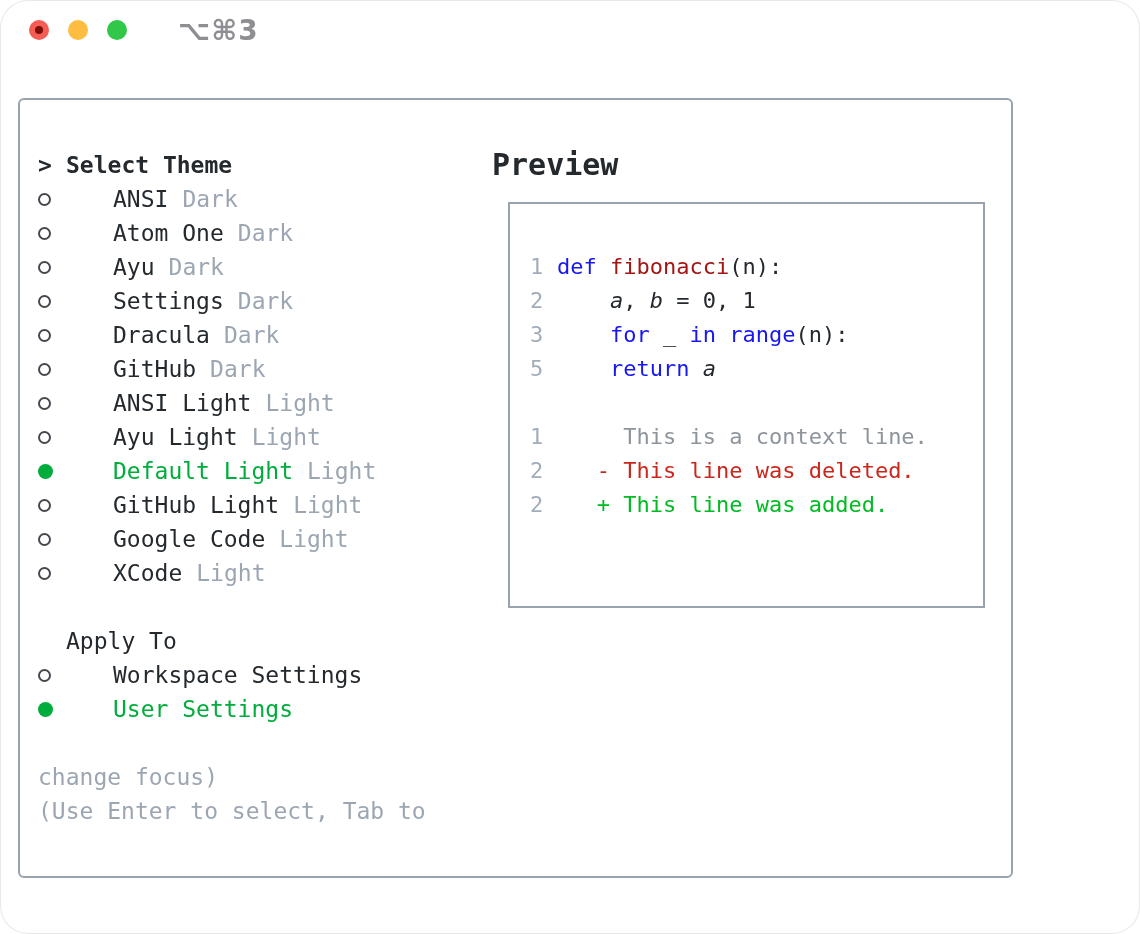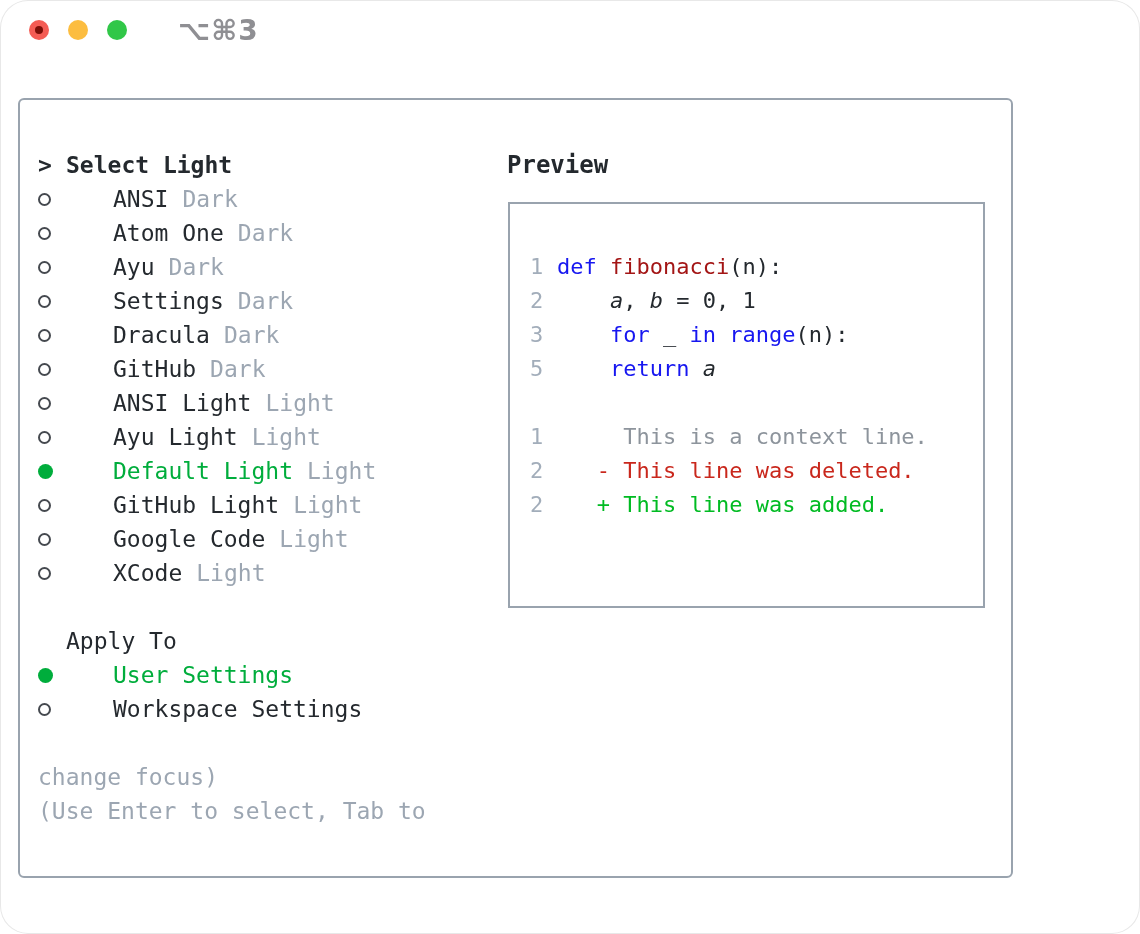--- a/index.html
+++ b/index.html
@@ -27,21 +27,21 @@
   .hdr{font-weight:700;color:var(--dark,#24292e);}
   .radio{width:13px;height:13px;border-radius:50%;border:2px solid var(--radio-outline,#45494f);box-sizing:border-box;}
   .radio.sel{border:none;width:15px;height:15px;background:var(--ui-green,#00ad3c);}
   .tname{color:var(--dark,#24292e);margin-left:47px;}
   .tname.selname{color:var(--ui-green,#00ad3c);}
   .tvariant{color:var(--muted,#9ca6b2);margin-left:14px;}
   .spacer{height:34px;}
   .apply-hdr{height:34px;display:flex;align-items:center;padding-left:28px;color:var(--dark,#24292e);}
   .hint-line{height:34px;line-height:34px;color:var(--muted,#9ca6b2);white-space:pre;}
 
-  .preview-title{position:absolute;left:487px;top:48px;height:34px;line-height:34px;font-size:24px;font-weight:700;color:var(--dark,#24292e);}
+  .preview-title{position:absolute;left:472px;top:48px;height:34px;line-height:34px;font-size:30px;font-weight:700;color:var(--dark,#24292e);}
   .preview-box{
     position:absolute;left:488px;top:102px;width:477px;height:406px;box-sizing:border-box;
     border:2px solid var(--border-gray,#99a3ae);background:#fff;padding:46px 8px 0 20px;overflow:hidden;
   }
   .pline{height:34px;line-height:34px;font-size:22px;white-space:pre;color:var(--dark,#24292e);}
   .ln{display:inline-block;width:27px;color:var(--lineno,#a2adba);}
   .seg-plain{color:var(--dark,#24292e);}
   .seg-kw{color:var(--kw-blue,#1717f0);}
   .seg-fn{color:var(--fn-red,#a31515);}
   .seg-var{color:var(--dark,#24292e);font-style:italic;}
@@ -60,21 +60,21 @@
     <span class="light yellow"></span>
     <span class="light green"></span>
     <span class="wtitle">⌥⌘3</span>
   </div>
 
   <div class="main-box">
 
     <div class="left-pane">
       <div class="row">
         <span class="slot"><span class="caret">&gt;</span></span>
-        <span class="hdr">Select Light</span>
+        <span class="hdr">Select Theme</span>
       </div>
 
       <div id="theme-list">
           <div class="row"><span class="slot"><span class="radio"></span></span><span class="tname">ANSI</span><span class="tvariant">Dark</span></div>
           <div class="row"><span class="slot"><span class="radio"></span></span><span class="tname">Atom One</span><span class="tvariant">Dark</span></div>
           <div class="row"><span class="slot"><span class="radio"></span></span><span class="tname">Ayu</span><span class="tvariant">Dark</span></div>
           <div class="row"><span class="slot"><span class="radio"></span></span><span class="tname">Settings</span><span class="tvariant">Dark</span></div>
           <div class="row"><span class="slot"><span class="radio"></span></span><span class="tname">Dracula</span><span class="tvariant">Dark</span></div>
           <div class="row"><span class="slot"><span class="radio"></span></span><span class="tname">GitHub</span><span class="tvariant">Dark</span></div>
           <div class="row"><span class="slot"><span class="radio"></span></span><span class="tname">ANSI Light</span><span class="tvariant">Light</span></div>
@@ -82,22 +82,22 @@
           <div class="row"><span class="slot"><span class="radio sel"></span></span><span class="tname selname">Default Light</span><span class="tvariant">Light</span></div>
           <div class="row"><span class="slot"><span class="radio"></span></span><span class="tname">GitHub Light</span><span class="tvariant">Light</span></div>
           <div class="row"><span class="slot"><span class="radio"></span></span><span class="tname">Google Code</span><span class="tvariant">Light</span></div>
           <div class="row"><span class="slot"><span class="radio"></span></span><span class="tname">XCode</span><span class="tvariant">Light</span></div>
         </div>
 
       <div class="spacer"></div>
 
       <div class="apply-hdr">Apply To</div>
       <div id="apply-list">
+          <div class="row"><span class="slot"><span class="radio"></span></span><span class="tname">Workspace Settings</span></div>
           <div class="row"><span class="slot"><span class="radio sel"></span></span><span class="tname selname">User Settings</span></div>
-          <div class="row"><span class="slot"><span class="radio"></span></span><span class="tname">Workspace Settings</span></div>
         </div>
 
       <div class="spacer"></div>
 
       <div class="hint-line">change focus)</div>
       <div class="hint-line">(Use Enter to select, Tab to</div>
     </div>
 
     <div class="preview-title">Preview</div>
 

